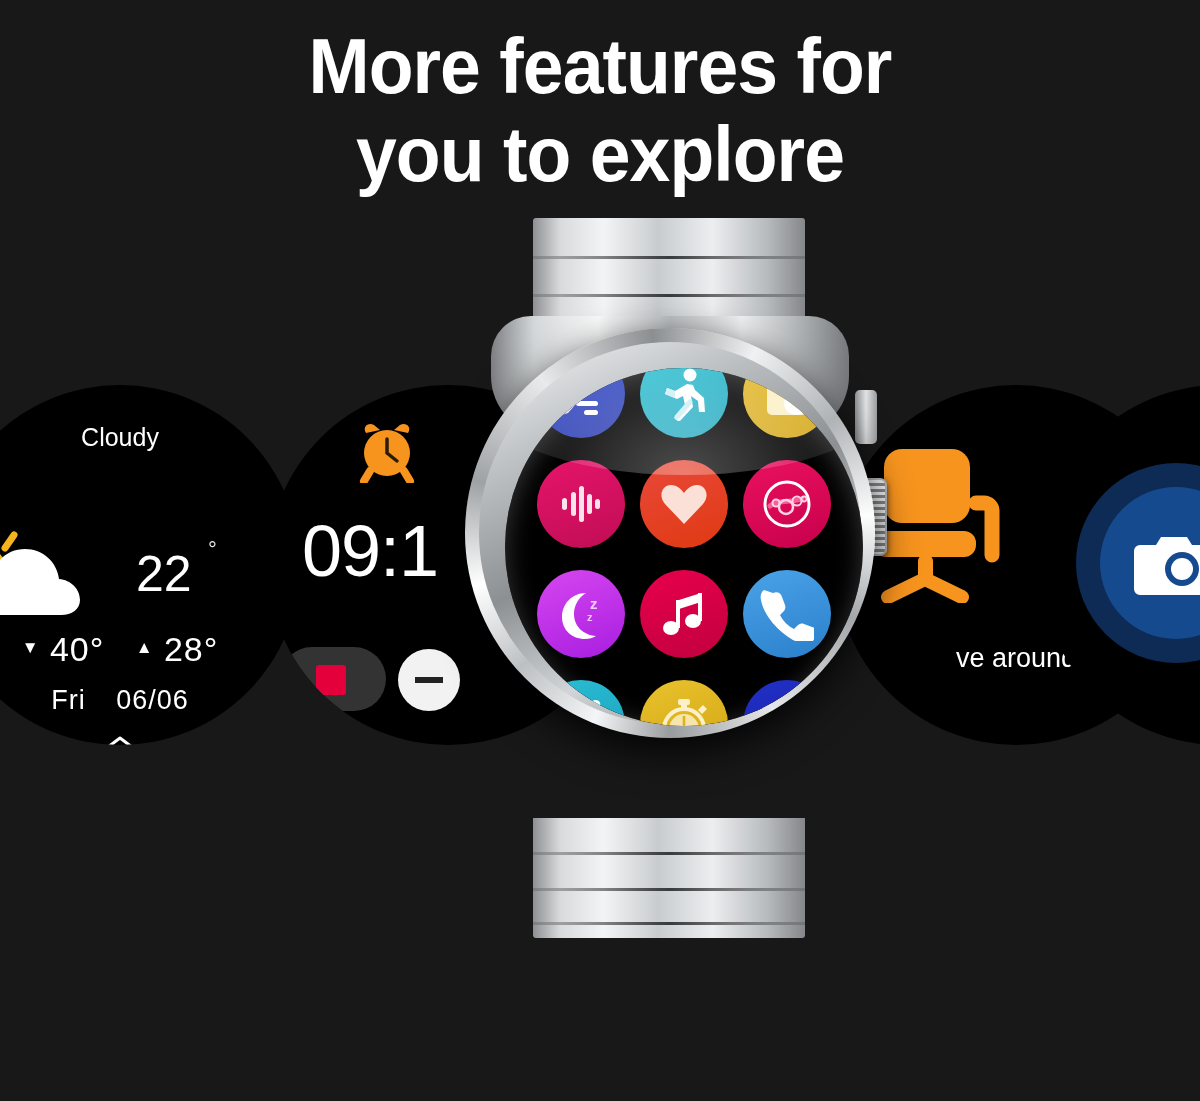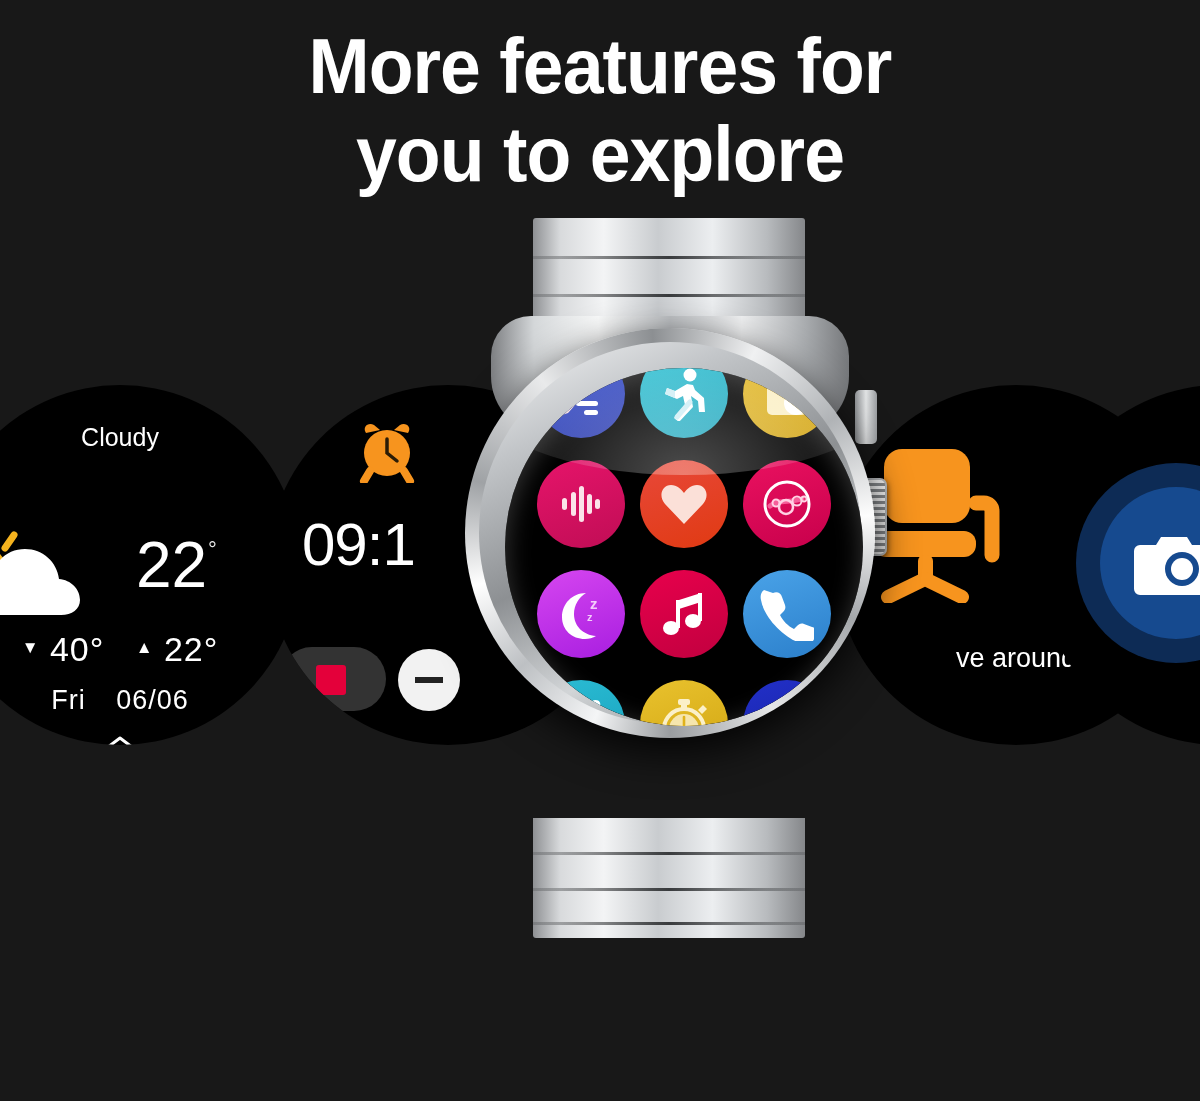--- a/index.html
+++ b/index.html
@@ -38,22 +38,22 @@
   .face-clock{left:268px;top:385px;}
   .face-chair{left:836px;top:385px;}
   .face-camera{left:1040px;top:385px;}
 
   
   .wx-label{
     position:absolute;left:0;right:0;top:38px;
     text-align:center;color:#fff;font-size:25px;
   }
   .wx-temp{
-    position:absolute;left:196px;top:148px;
-    color:#fff;font-size:64px;font-weight:400;line-height:1;
+    position:absolute;left:196px;top:164px;
+    color:#fff;font-size:50px;font-weight:400;line-height:1;
   }
   .wx-deg{
     position:absolute;left:268px;top:152px;
     color:#e8e8e8;font-size:22px;
   }
   .wx-range{
     position:absolute;left:0;right:0;top:245px;
     text-align:center;color:#fff;font-size:34px;letter-spacing:1px;
   }
   .wx-range .tri{font-size:17px;vertical-align:8px;display:inline-block;}
@@ -65,21 +65,21 @@
   .wx-chev{
     position:absolute;left:0;right:0;top:345px;text-align:center;
     color:#fff;font-size:24px;line-height:1;
   }
   .wx-icon{position:absolute;left:0px;top:134px;width:150px;height:110px;}
 
   
   .clk-alarm{position:absolute;left:88px;top:36px;width:62px;height:62px;}
   .clk-time{
     position:absolute;left:34px;top:130px;
-    color:#fff;font-size:60px;font-weight:300;line-height:1;letter-spacing:-1px;
+    color:#fff;font-size:72px;font-weight:300;line-height:1;letter-spacing:-1px;
     white-space:nowrap;
   }
   .clk-stop{
     position:absolute;left:12px;top:262px;
     width:106px;height:64px;border-radius:34px;background:#333333;
   }
   .clk-stop i{
     position:absolute;left:36px;top:18px;width:30px;height:30px;
     background:#E4003A;border-radius:3px;display:block;
   }
@@ -192,21 +192,21 @@
         <path d="M60 96c-16 0-28-10-28-24 0-13 10-22 23-23 5-12 17-19 30-19 18 0 32 13 34 30 12 1 21 10 21 21 0 9-8 15-19 15z" fill="#ffffff"></path>
       </svg>
     </div>
     <div class="wx-temp">22</div>
     <div class="wx-deg">°</div>
     <div class="wx-range">
       <span class="tri">▼</span>
       <span>40°</span>
       &nbsp;
       <span class="tri">▲</span>
-      <span>22°</span>
+      <span>28°</span>
     </div>
     <div class="wx-date">
       <span class="d">Fri</span>
       <span>06/06</span>
     </div>
     <div class="wx-chev">
       <svg viewBox="0 0 30 16" style="width:30px;height:16px;">
         <path d="M3 13 L15 4 L27 13" fill="none" stroke="#ffffff" stroke-width="3" stroke-linecap="round" stroke-linejoin="round"></path>
       </svg>
     </div>

